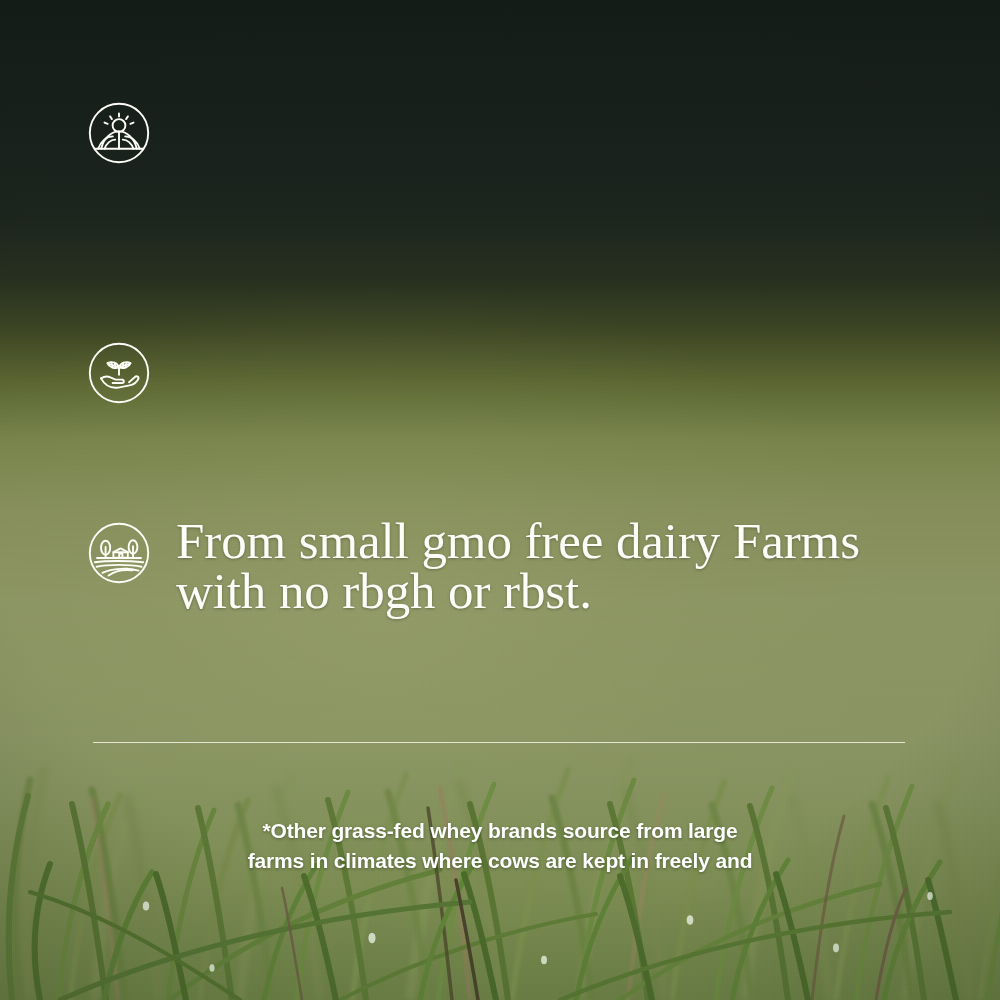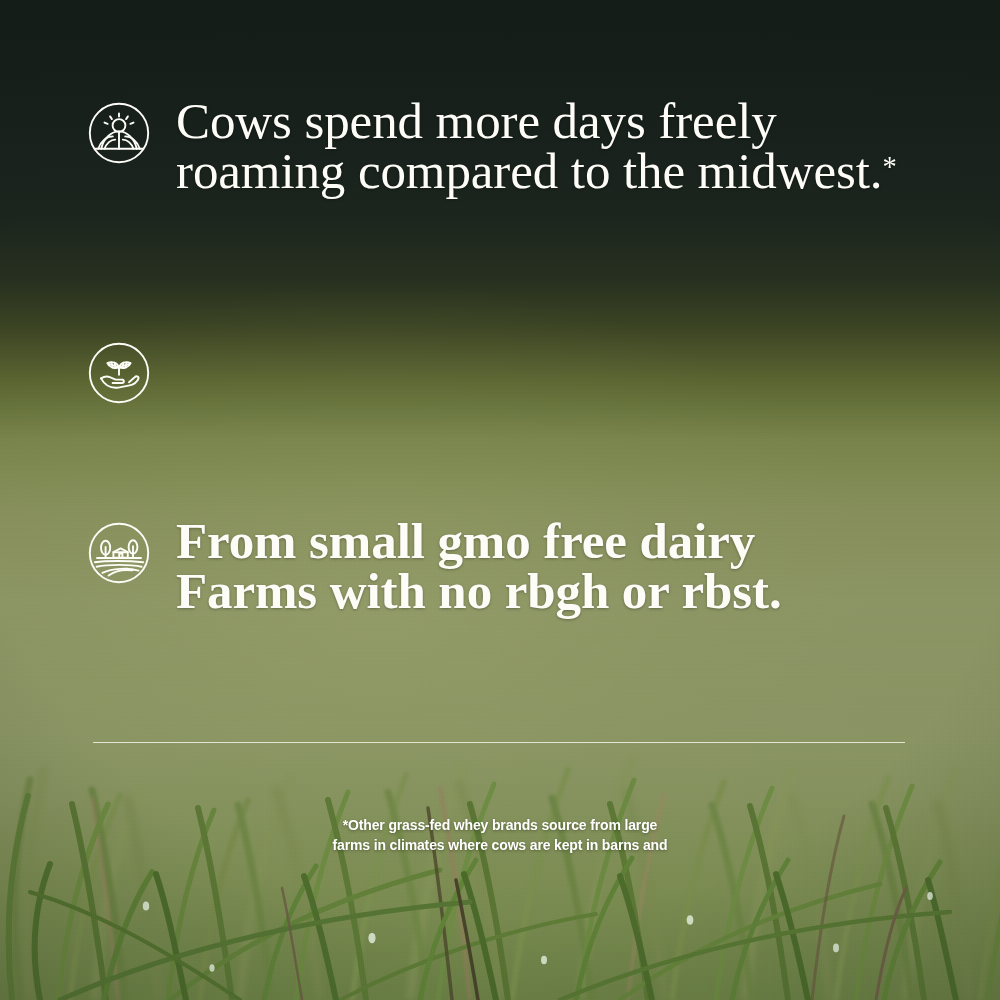--- a/index.html
+++ b/index.html
@@ -109,21 +109,21 @@
     font-family:"Liberation Serif", serif;
     font-size:51px;
     line-height:0.99;
     letter-spacing:-0.1px;
     text-shadow:0 1px 3px rgba(0,0,0,0.30);
     font-weight:400;
     max-width:800px;
   }
   .benefit-row.r1 .benefit-text { max-width:725px; }
   .benefit-row.r2 .benefit-text { max-width:790px; }
-  .benefit-row.r3 .benefit-text { max-width:700px;font-weight:bold; }
+  .benefit-row.r3 .benefit-text { max-width:700px; }
 
   .benefit-text sup {
     font-size:0.56em;
     vertical-align:0.42em;
     line-height:0;
   }
 
   
   .divider {
     position:absolute;
@@ -134,21 +134,21 @@
 
   
   .footnote {
     position:absolute;
     left:150px; top:816px;
     width:700px;
     text-align:center;
     color:#ffffff;
     font-family:"Liberation Sans", sans-serif;
     font-weight:bold;
-    font-size:14px;
+    font-size:21px;
     line-height:1.42;
     letter-spacing:-0.15px;
     text-shadow:0 1px 3px rgba(30,40,20,0.45);
   }
   .footnote-line { display:block; white-space:nowrap; }
 </style>
 </head>
 <body>
 
 <div id="stage">
@@ -281,25 +281,20 @@
 
           <path d="M13.2 46.8 C 15.8 35.6 23.6 29.4 31 29.4 C 38.4 29.4 46.2 35.6 48.8 46.8"></path>
           <path d="M10.2 46.8 C 12.4 39.6 18.6 34.4 24.8 34.4"></path>
           <path d="M51.8 46.8 C 49.6 39.6 43.4 34.4 37.2 34.4"></path>
           <path d="M16.6 46.8 C 18.4 41.2 22.8 37.6 27.2 37.6"></path>
           <path d="M45.4 46.8 C 43.6 41.2 39.2 37.6 34.8 37.6"></path>
           <path d="M31 29.4 L31 46.8"></path>
           <path d="M7.2 46.8 L54.8 46.8"></path>
         </svg>
       </span>
-      <div class="benefit-text">
-        <span>Cows spend more days freely</span>
-        <span>roaming compared to the</span>
-        <span>midwest.</span><sup>*</sup>
-      </div>
     </div>
 
     <div class="benefit-row r2">
       <span class="benefit-icon">
         <svg viewBox="0 0 62 62" fill="none" stroke="#fdfcf7" stroke-width="1.9" stroke-linecap="round" stroke-linejoin="round">
           <circle cx="31" cy="31" r="29.2"></circle>
 
           <path d="M31 32.8 L31 25.2"></path>
 
           <path d="M31 25.6 C 26.6 26.8 21.2 25.6 19.4 21.2 C 23.8 19.0 29.4 20.4 31 25.6 Z"></path>
@@ -349,16 +344,16 @@
         <span>Farms with no rbgh or rbst.</span>
       </div>
     </div>
 
   </div>
 
   <div class="divider"></div>
 
   <div class="footnote">
     <span class="footnote-line">*Other grass-fed whey brands source from large</span>
-    <span class="footnote-line">farms in climates where cows are kept in barns and</span>
+    <span class="footnote-line">farms in climates where cows are kept in freely and</span>
   </div>
 
 </div>
 
 </body></html>

